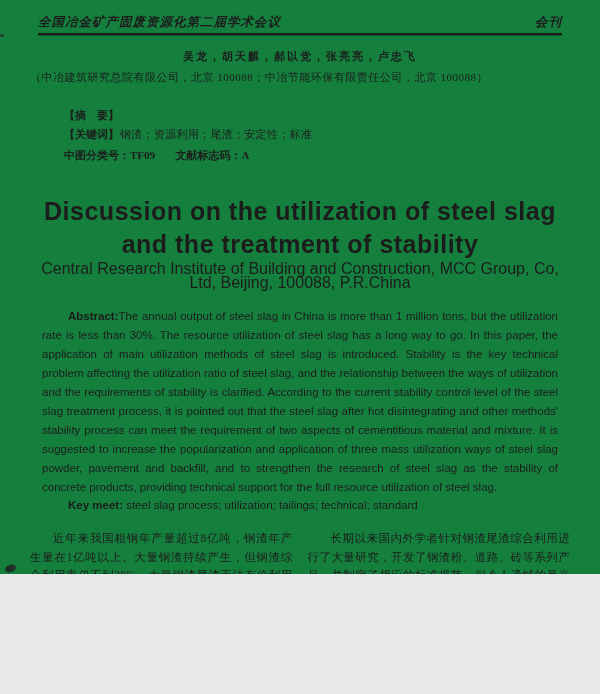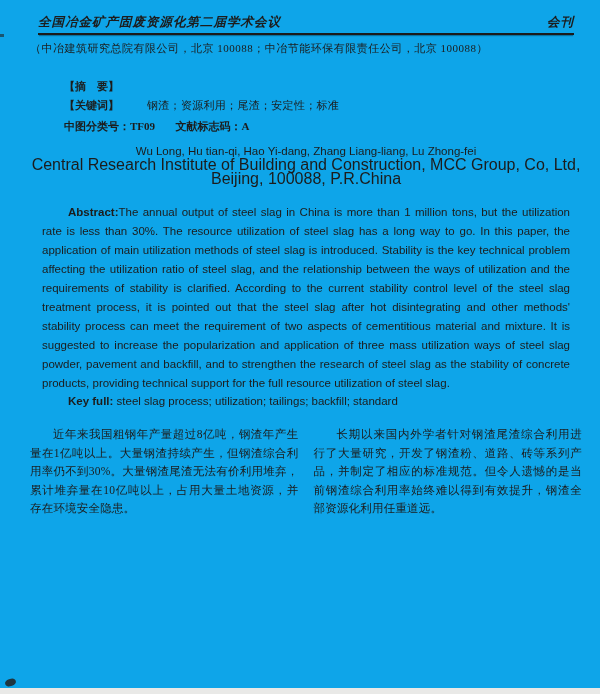--- a/index.html
+++ b/index.html
@@ -4,24 +4,24 @@
 <style>
   html, body { margin: 0; padding: 0; }
   body {
     width: 600px; height: 694px;
     background: #e9e9e7;
     font-family: "Liberation Serif", serif;
     color: #1c1c1c;
   }
   .page {
     position: relative;
-    width: 600px; height: 688px;
+    width: 600px; height: 574px;
     box-sizing: border-box;
-    padding: 14px 18px 0 30px;
-    background: #0ea5e9;
+    padding: 14px 30px 0 30px;
+    background: #15803d;
     overflow: hidden;
   }
 
   
   .running-head {
     display: flex; justify-content: space-between; align-items: flex-end;
     margin: 0 8px;
     padding-bottom: 2px;
     border-bottom: 2.5px solid #1b1b1b;
     box-shadow: 0 2px 1px -1px rgba(0,0,0,0.30);
@@ -48,21 +48,21 @@
     margin: 6px 0 0 0;
     text-align: left;
     font-size: 11px;
     letter-spacing: 0.5px;
   }
   .cn-abstract, .cn-keywords {
     display: flex;
     margin: 22px 24px 0 34px;
     font-size: 11px; line-height: 16px;
   }
-  .cn-keywords { margin-top: 3px; gap: 27px; }
+  .cn-keywords { margin-top: 3px; }
   .cn-abs-label {
     flex: 0 0 56px;
     font-weight: bold;
     white-space: nowrap;
   }
   .cn-abs-text {
     flex: 1; margin: 0;
     text-align: justify;
     letter-spacing: 0.3px;
   }
@@ -128,42 +128,46 @@
 </head>
 <body>
 
 <div class="page">
 
   <header class="running-head">
     <span>全国冶金矿产固废资源化第二届学术会议</span>
     <span>会刊</span>
   </header>
 
+  <p class="cn-authors">吴龙，胡天麒，郝以党，张亮亮，卢忠飞</p>
   <p class="cn-affiliation">（中冶建筑研究总院有限公司，北京 100088；中冶节能环保有限责任公司，北京 100088）</p>
 
   <div class="cn-abstract">
     <span class="cn-abs-label">【摘　要】</span>
   </div>
 
   <div class="cn-keywords">
     <span class="cn-abs-label">【关键词】</span>
     <p class="cn-abs-text">钢渣；资源利用；尾渣；安定性；标准</p>
   </div>
 
   <p class="cn-clc">
     <span>中图分类号：TF09</span>
     <span class="clc-gap">文献标志码：A</span>
   </p>
 
-  <p class="en-authors">Wu Long, Hu tian-qi, Hao Yi-dang, Zhang Liang-liang, Lu Zhong-fei</p>
+  <h2 class="en-title">
+    <span class="en-title-line">Discussion on the utilization of steel slag</span>
+    <span class="en-title-line">and the treatment of stability</span>
+  </h2>
   <p class="en-affiliation">Central Research Institute of Building and Construction, MCC Group, Co, Ltd, Beijing, 100088, P.R.China</p>
 
   <p class="en-abstract"><b>Abstract:</b><span>The annual output of steel slag in China is more than 1 million tons, but the utilization rate is less than 30%. The resource utilization of steel slag has a long way to go. In this paper, the application of main utilization methods of steel slag is introduced. Stability is the key technical problem affecting the utilization ratio of steel slag, and the relationship between the ways of utilization and the requirements of stability is clarified. According to the current stability control level of the steel slag treatment process, it is pointed out that the steel slag after hot disintegrating and other methods' stability process can meet the requirement of two aspects of cementitious material and mixture. It is suggested to increase the popularization and application of three mass utilization ways of steel slag powder, pavement and backfill, and to strengthen the research of steel slag as the stability of concrete products, providing technical support for the full resource utilization of steel slag.</span></p>
 
-  <p class="en-keywords"><b>Key full:</b> <span>steel slag process; utilization; tailings; backfill; standard</span></p>
+  <p class="en-keywords"><b>Key meet:</b> <span>steel slag process; utilization; tailings; technical; standard</span></p>
 
   <div class="columns">
     <p class="col">近年来我国粗钢年产量超过8亿吨，钢渣年产生量在1亿吨以上。大量钢渣持续产生，但钢渣综合利用率仍不到30%。大量钢渣尾渣无法有价利用堆弃，累计堆弃量在10亿吨以上，占用大量土地资源，并存在环境安全隐患。</p>
     <p class="col">长期以来国内外学者针对钢渣尾渣综合利用进行了大量研究，开发了钢渣粉、道路、砖等系列产品，并制定了相应的标准规范。但令人遗憾的是当前钢渣综合利用率始终难以得到有效提升，钢渣全部资源化利用任重道远。</p>
   </div>
 
   <div class="artifact artifact-1"></div>
   <div class="artifact artifact-2"></div>
 
 </div>

